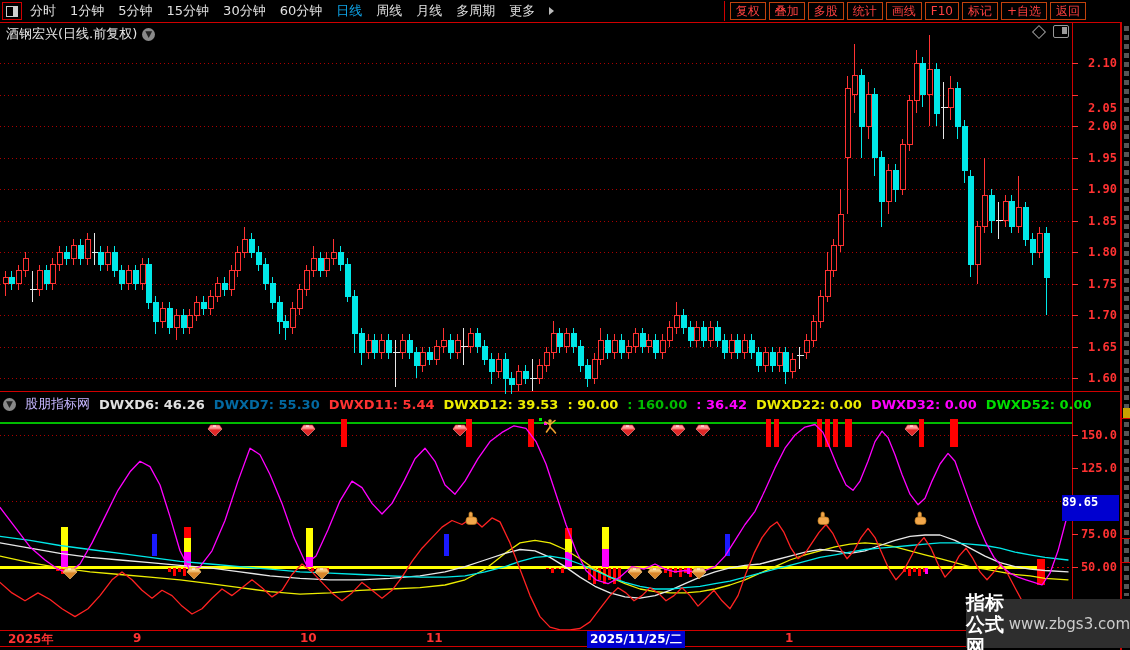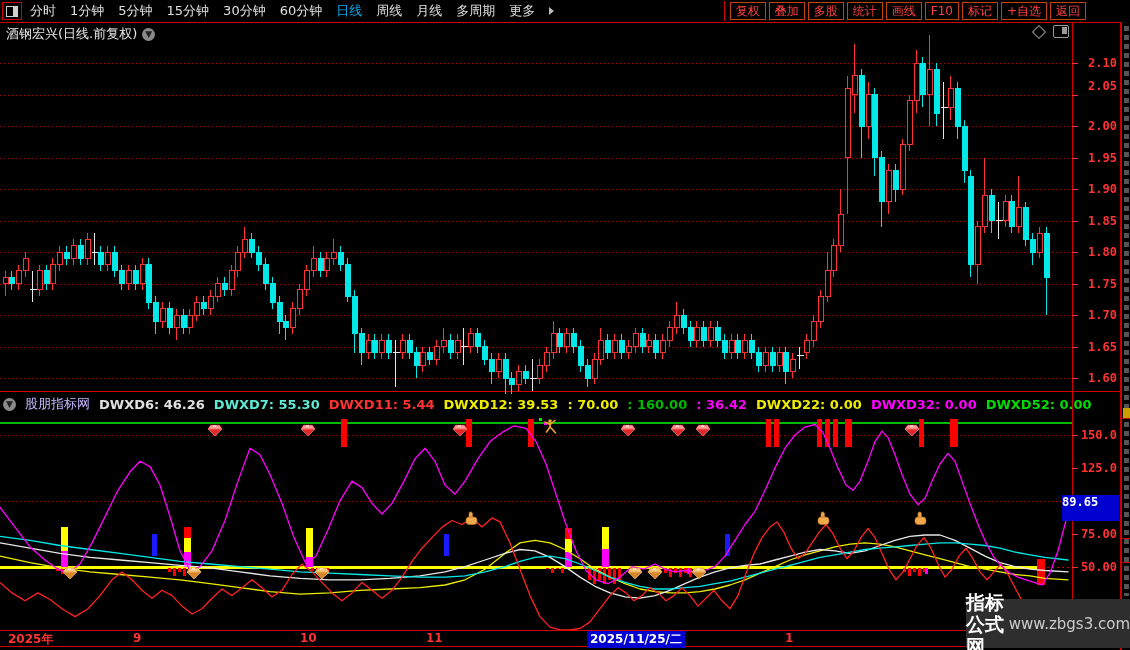--- a/index.html
+++ b/index.html
@@ -654,35 +654,35 @@
     <div class="corner-icons">
       <span class="dia-icon"></span>
       <span class="panel-icon"></span>
     </div>
 
     <div class="ind-header">
       <span class="circle-chev">▼</span>
       <span class="ind-name">股朋指标网</span>
       <span id="ind-vals" style="display:flex;gap:9px;">
           <span class="ind-val" style="color: rgb(224, 224, 224);">DWXD6: 46.26</span>
-          <span class="ind-val" style="color: #5eead4;">DWXD7: 55.30</span>
+          <span class="ind-val" style="color: #0369a1;">DWXD7: 55.30</span>
           <span class="ind-val" style="color: rgb(255, 50, 50);">DWXD11: 5.44</span>
           <span class="ind-val" style="color: rgb(237, 237, 0);">DWXD12: 39.53</span>
-          <span class="ind-val" style="color: rgb(237, 237, 0);">: 70.00</span>
+          <span class="ind-val" style="color: rgb(237, 237, 0);">: 90.00</span>
           <span class="ind-val" style="color: rgb(0, 187, 0);">: 160.00</span>
           <span class="ind-val" style="color: rgb(255, 0, 255);">: 36.42</span>
           <span class="ind-val" style="color: rgb(237, 237, 0);">DWXD22: 0.00</span>
           <span class="ind-val" style="color: rgb(255, 0, 255);">DWXD32: 0.00</span>
           <span class="ind-val" style="color: rgb(0, 221, 0);">DWXD52: 0.00</span>
         </span>
     </div>
 
     <div id="ylabels">
         <div class="ylab" style="top: 55.5px;">2.10</div>
-        <div class="ylab" style="top: 79px; text-align: right;">2.05</div>
+        <div class="ylab" style="top: 101px; text-align: right;">2.05</div>
         <div class="ylab" style="top: 118.5px;">2.00</div>
         <div class="ylab" style="top: 150.5px;">1.95</div>
         <div class="ylab" style="top: 181.5px;">1.90</div>
         <div class="ylab" style="top: 213.5px;">1.85</div>
         <div class="ylab" style="top: 244.5px;">1.80</div>
         <div class="ylab" style="top: 276.5px;">1.75</div>
         <div class="ylab" style="top: 307.5px;">1.70</div>
         <div class="ylab" style="top: 339.5px;">1.65</div>
         <div class="ylab" style="top: 370.5px;">1.60</div>
         <div class="ylab" style="top: 427.5px;">150.0</div>

